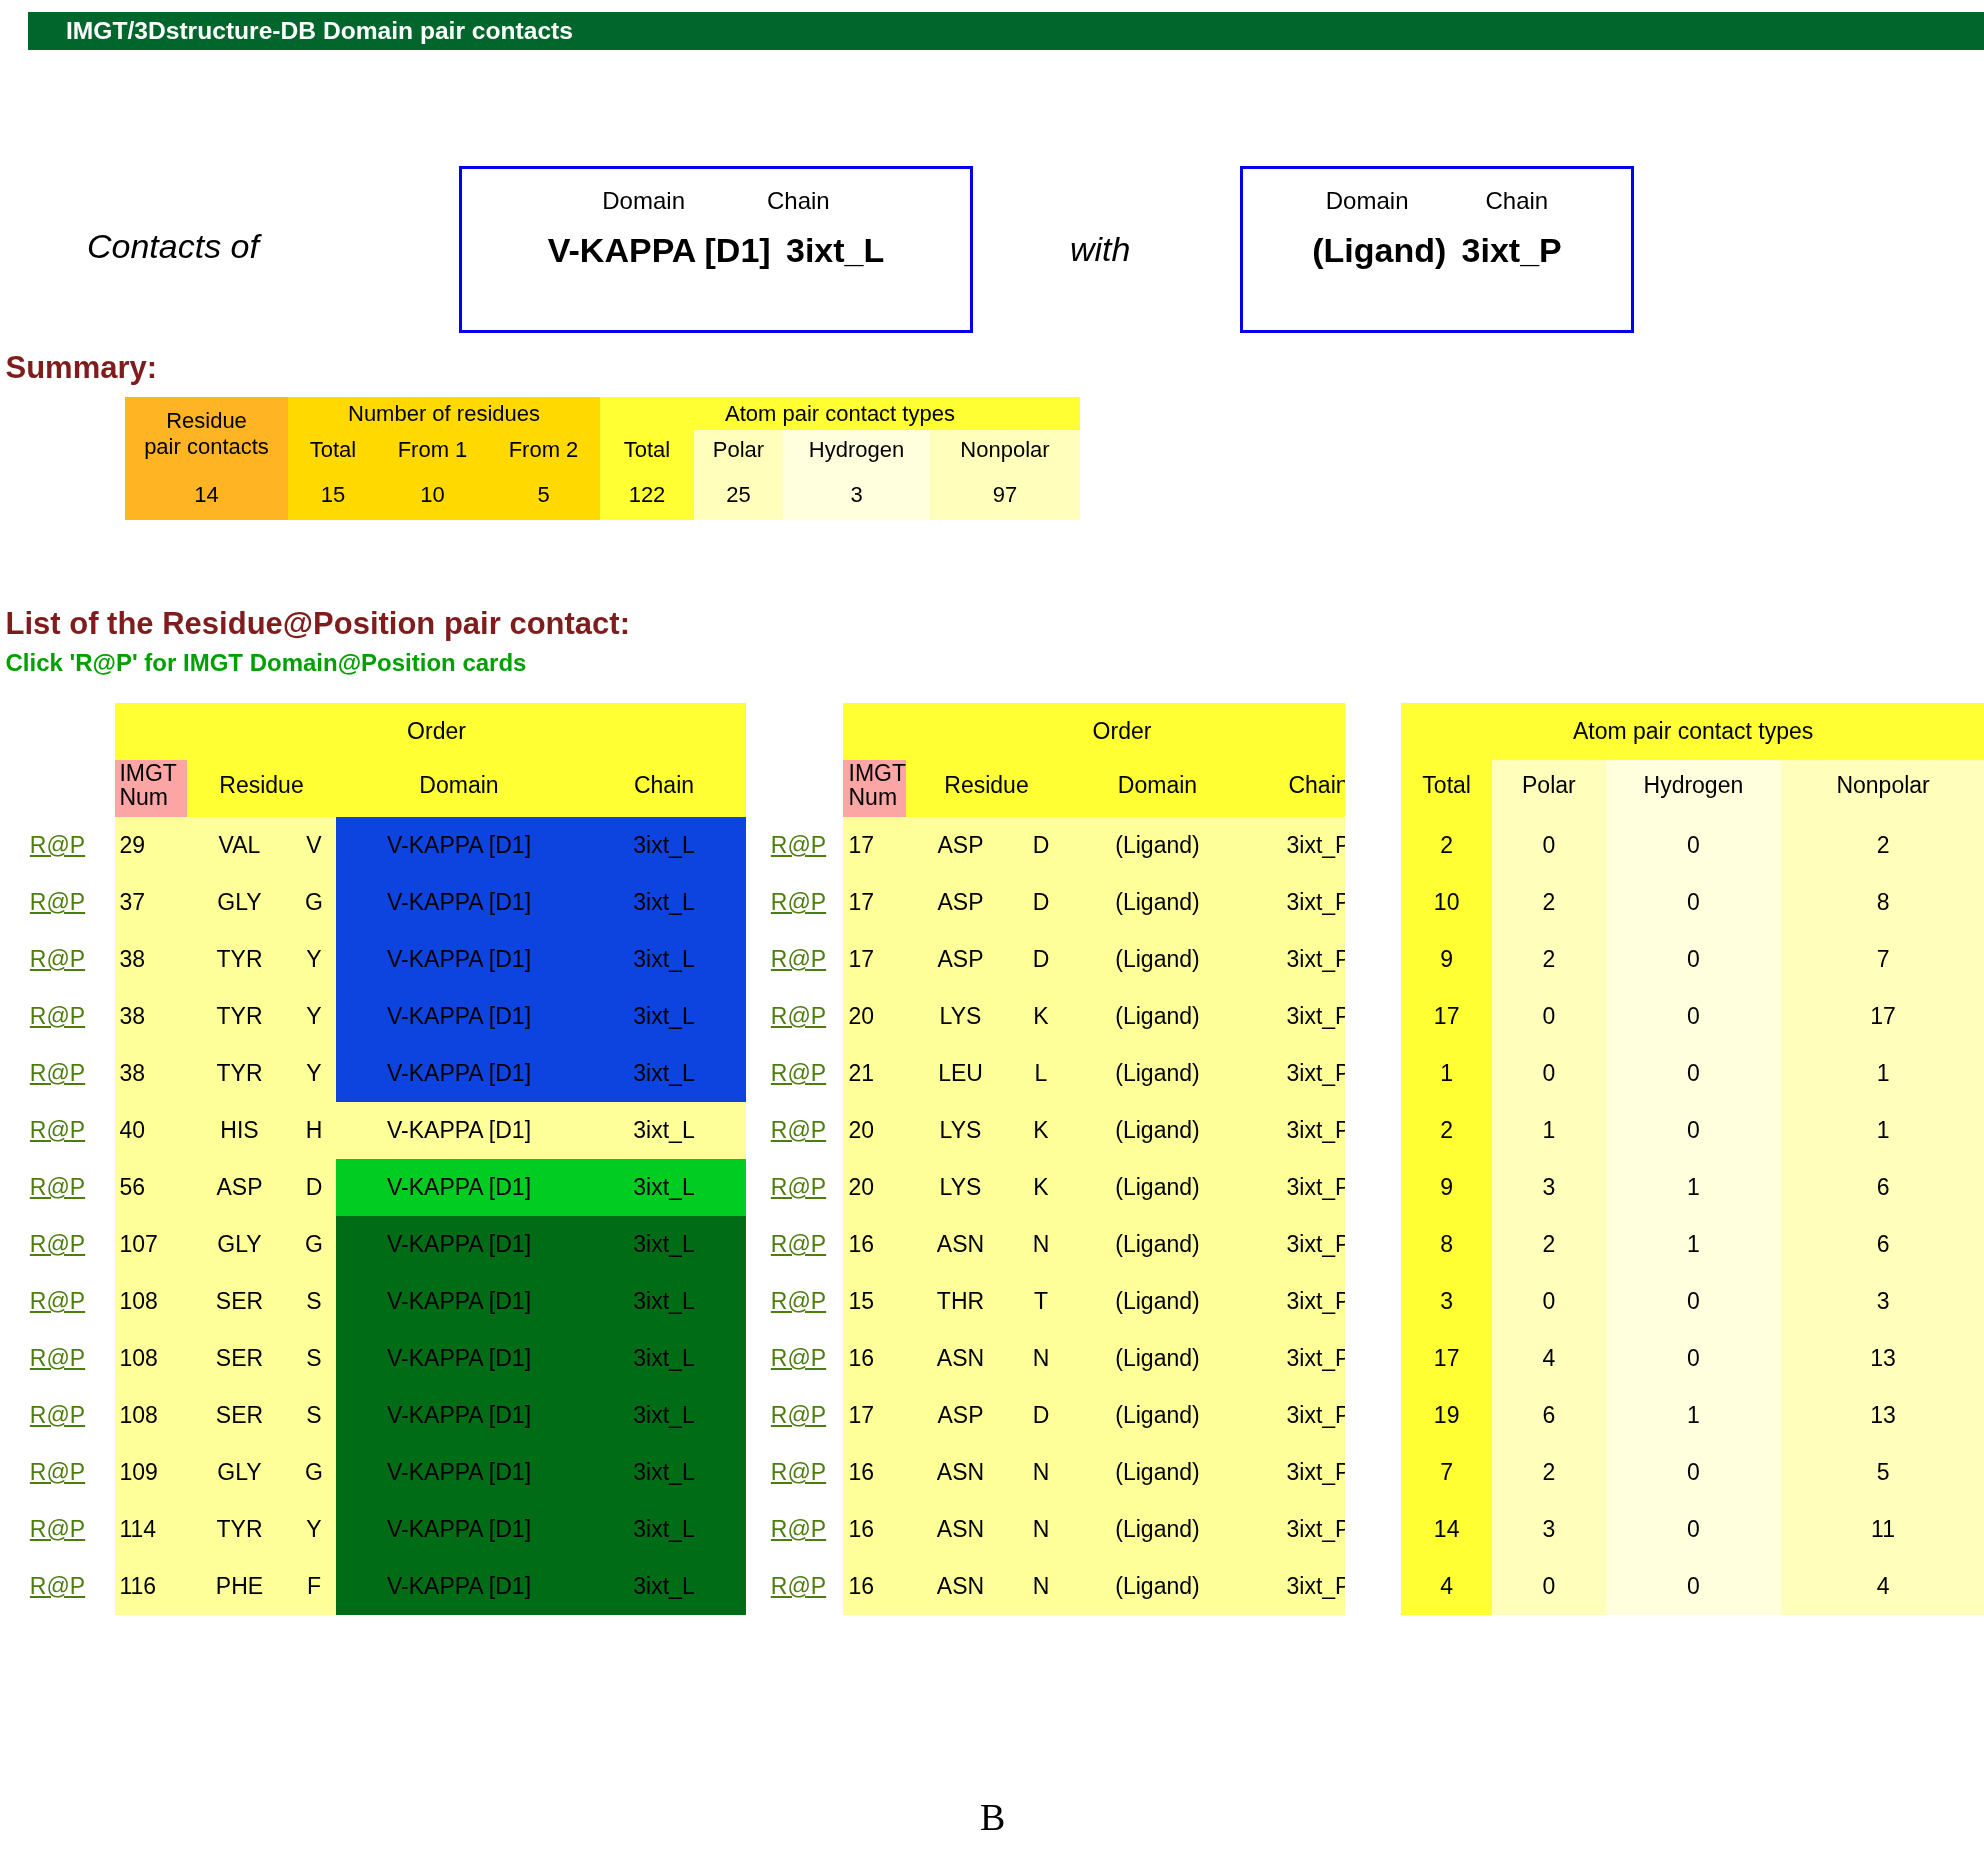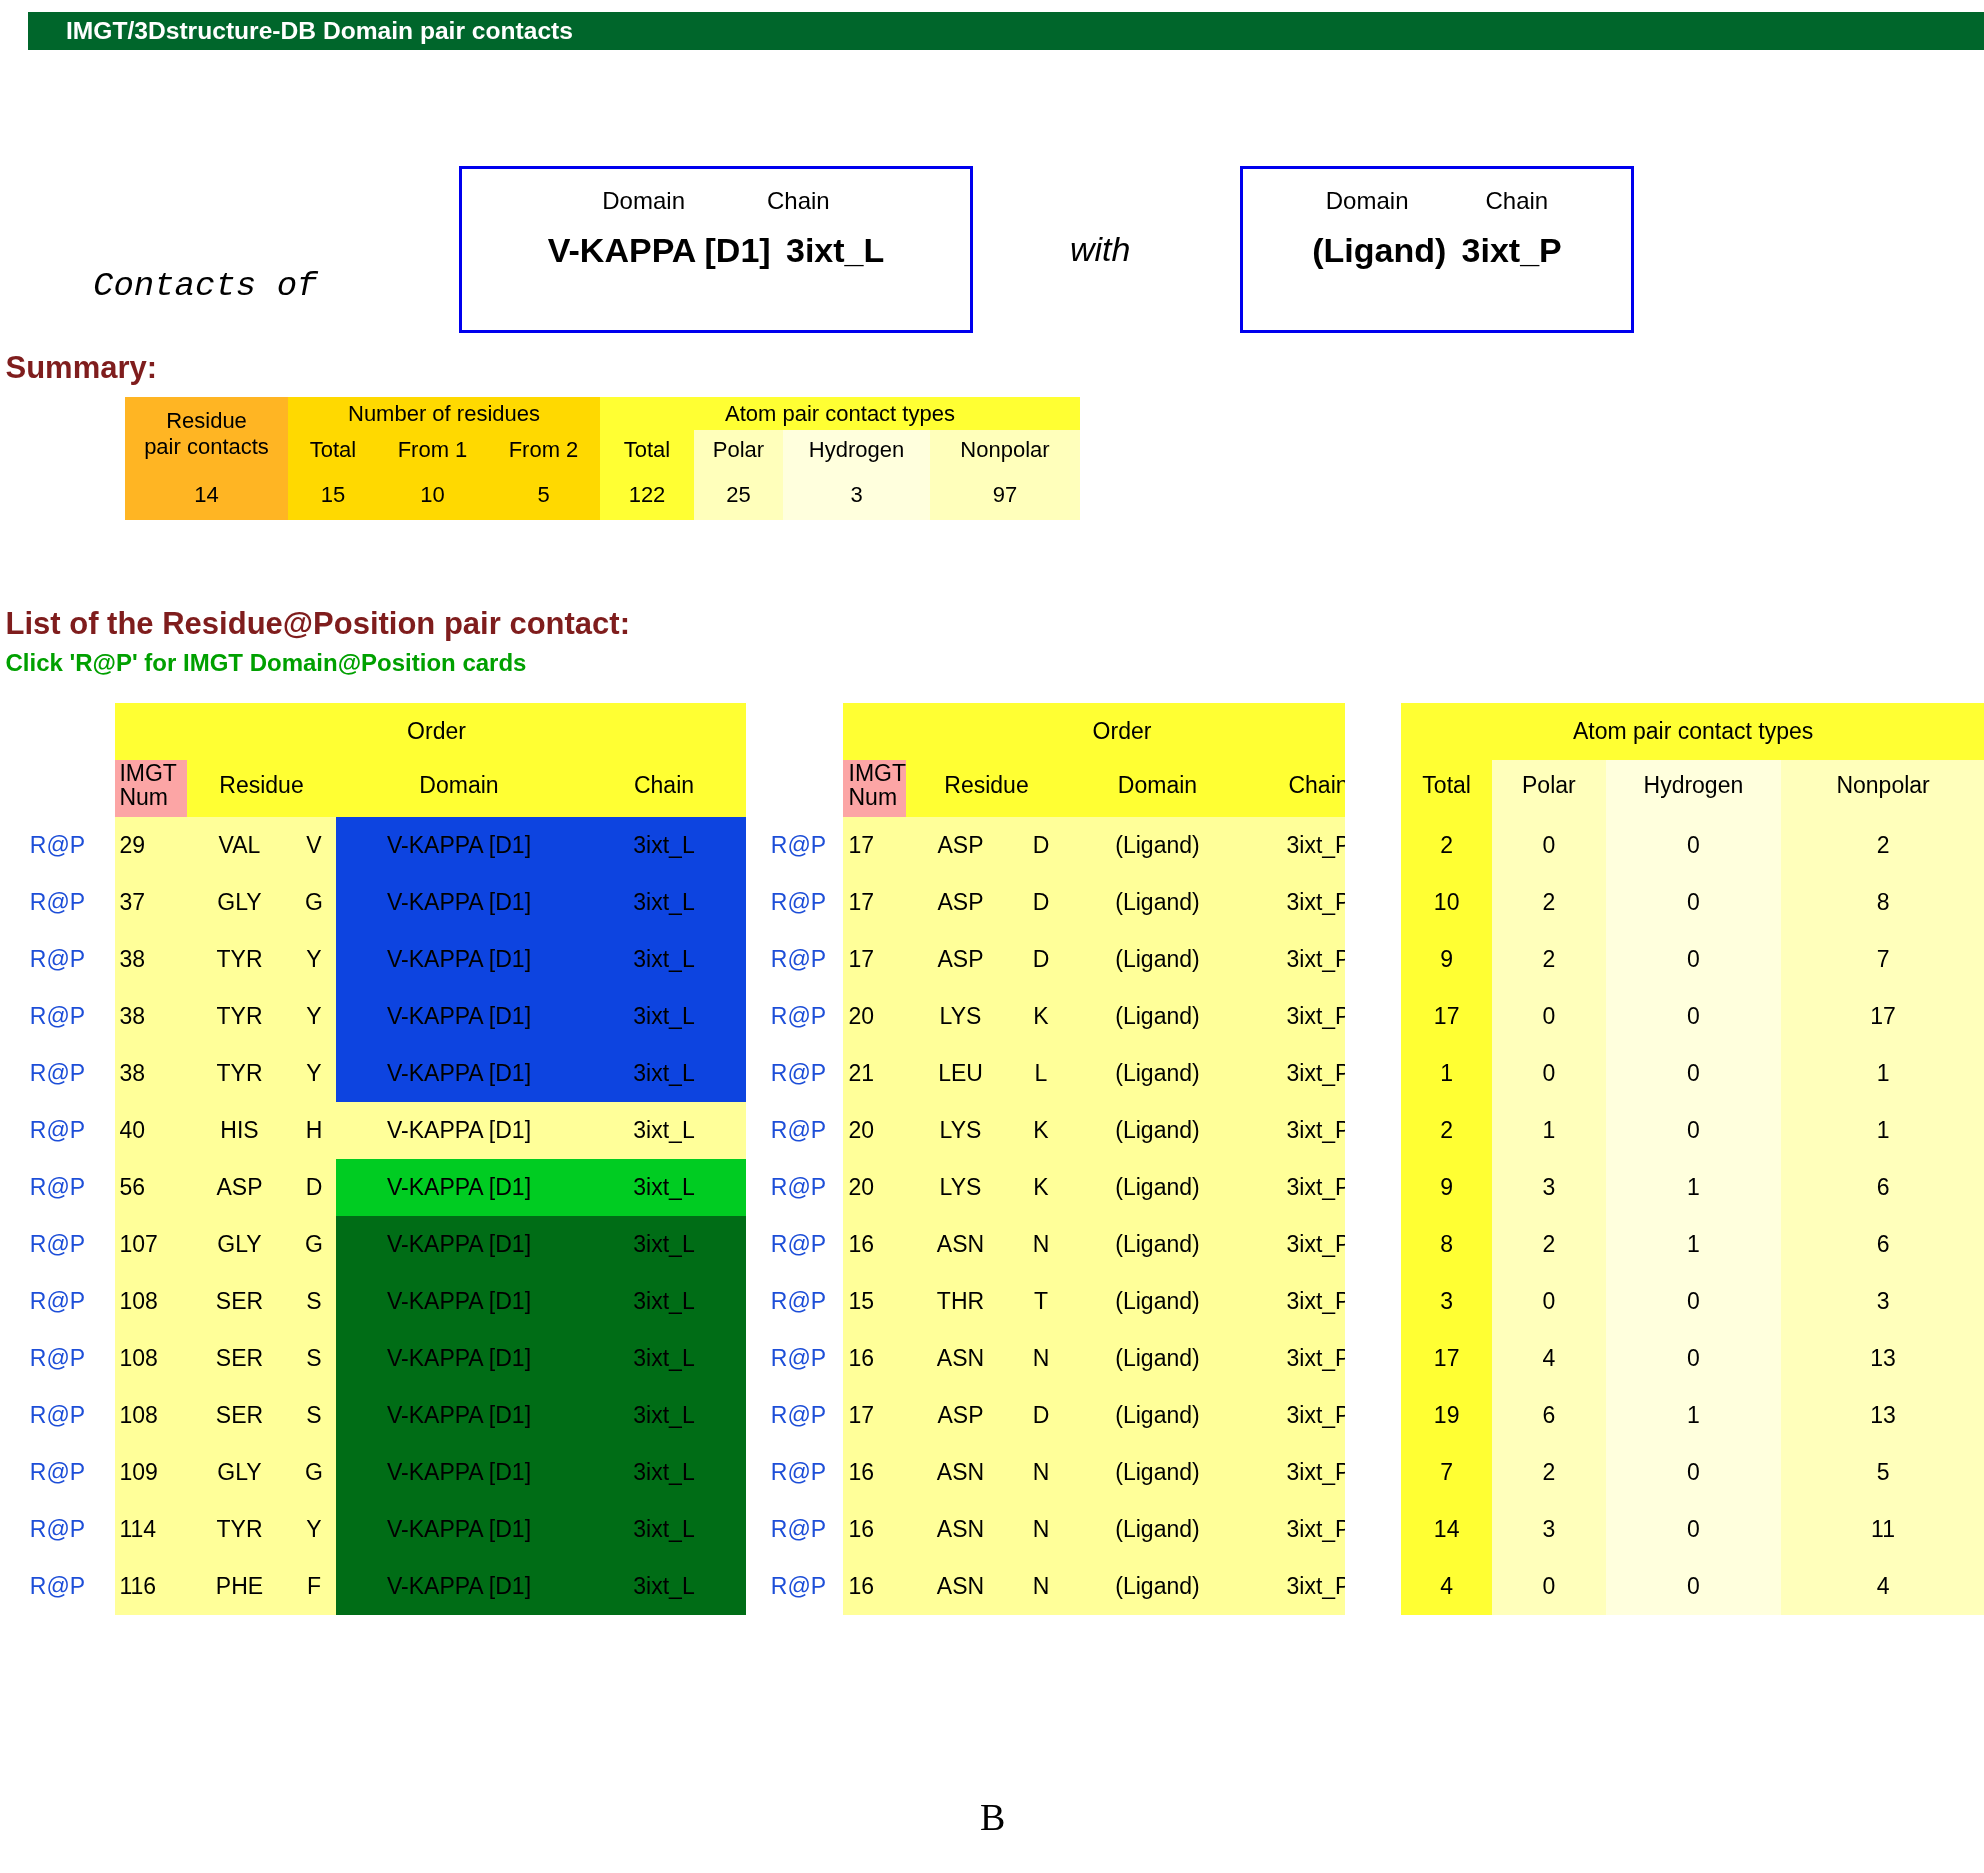--- a/index.html
+++ b/index.html
@@ -33,25 +33,24 @@
   }
 
   
   #contact-header {
     position: absolute;
     left: 0; top: 82px;
     width: 1985px; height: 181px;
   }
   #contacts-of-label {
     position: absolute;
-    left: 93px; top: 145px;
+    left: 87px; top: 145px;
     font-size: 34px;
     font-style: italic;
-    font-family: Liberation Mono, monospace;
-    margin-top: 40px;
+    font-family: Liberation Sans, sans-serif;
   }
   #with-label {
     position: absolute;
     left: 1070px; top: 148px;
     font-size: 34px;
     font-style: italic;
   }
   .domain-box {
     position: absolute;
     border: 3.8px solid #0000ee;
@@ -153,21 +152,22 @@
   .cell-white { background: #ffffff; }
   .cell-lt    { background: #ffff99; }
   .cell-blue  { background: #0d44e0; }
   .cell-green { background: #00cc22; }
   .cell-dgreen{ background: #006d16; }
   .cell-yell  { background: #ffff33; font-weight: bold; }
   .cell-pale  { background: #ffffbb; font-weight: bold; }
   .cell-pale2 { background: #ffffdd; font-weight: bold; }
 
   .rap-link {
-    color: #1d4ed8;
+    color: #4d7c0f;
+    text-decoration: underline;
     cursor: pointer;
     font-size: 23px;
   }
 
   
   .c1-rap  { width: 115px; }
   .c1-num  { width: 72px; text-align: left !important; padding-left: 4.4px !important; }
   .c1-res  { width: 105px; }
   .c1-let  { width: 44px; }
   .c1-dom  { width: 246px; }

